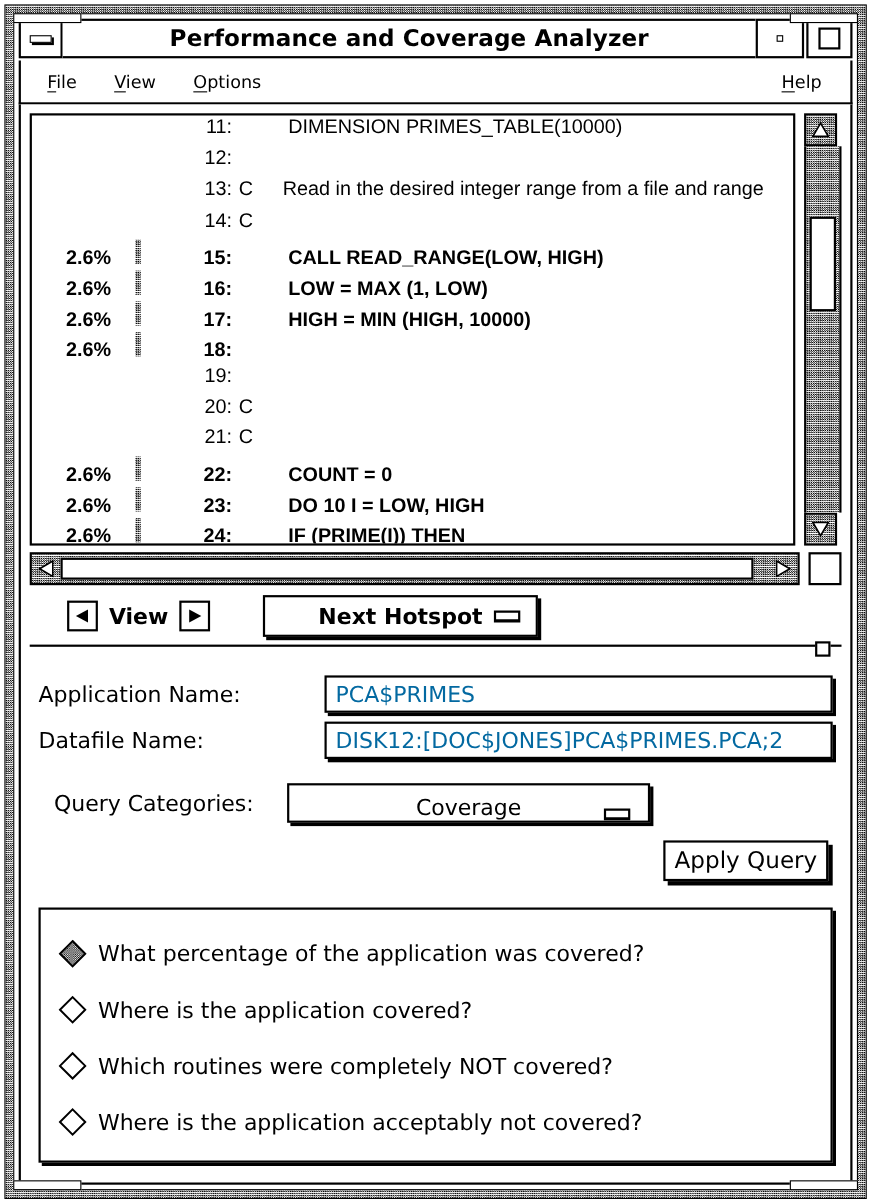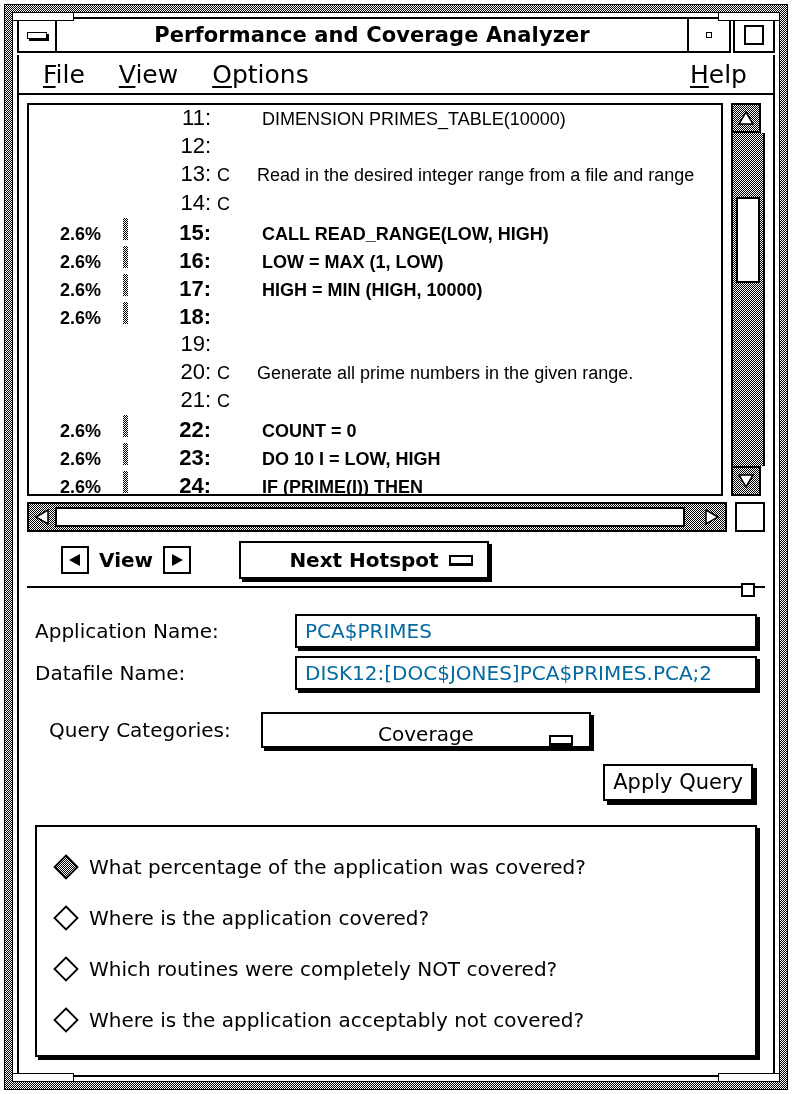--- a/index.html
+++ b/index.html
@@ -124,21 +124,21 @@
     height: 40px;
     box-sizing: border-box;
     border: 2px solid #000;
     border-top: 0;
     background: #ffffff;
     display: flex;
     align-items: center;
     padding: 0 14px;
   }
   .menu-item {
-    font-size: 25px;
+    font-size: 16px;
     color: #000;
     padding: 2px 10px;
     margin-right: 14px;
     white-space: nowrap;
     cursor: default;
   }
   .menu-item .mn {
     text-decoration: underline;
     text-underline-offset: 3px;
   }
@@ -214,21 +214,21 @@
   .cl-bar-mark {
     width: 5px;
     height: 22px;
     background:
       repeating-conic-gradient(#000 0% 25%, #ffffff 0% 50%) 0 0 / 2px 2px;
   }
   .cl-num {
     width: 68px;
     flex: 0 0 68px;
     text-align: right;
-    font-size: 22px;
+    font-size: 18px;
     color: #000;
     box-sizing: border-box;
   }
   .cl-c {
     width: 26px;
     flex: 0 0 26px;
     text-align: left;
     font-size: 18px;
     padding-left: 6px;
     box-sizing: border-box;
@@ -577,21 +577,21 @@
               <div id="listing-scroll">
                   <div class="code-line"><div class="cl-pct"></div><div class="cl-bar"></div><div class="cl-num">11:</div><div class="cl-c"></div><div class="cl-text">   DIMENSION PRIMES_TABLE(10000)</div></div>
                   <div class="code-line"><div class="cl-pct"></div><div class="cl-bar"></div><div class="cl-num">12:</div><div class="cl-c"></div><div class="cl-text"></div></div>
                   <div class="code-line"><div class="cl-pct"></div><div class="cl-bar"></div><div class="cl-num">13:</div><div class="cl-c">C</div><div class="cl-text">  Read in the desired integer range from a file and range</div></div>
                   <div class="code-line"><div class="cl-pct"></div><div class="cl-bar"></div><div class="cl-num">14:</div><div class="cl-c">C</div><div class="cl-text"></div></div>
                   <div class="code-line exec"><div class="cl-pct">2.6%</div><div class="cl-bar"><div class="cl-bar-mark"></div></div><div class="cl-num">15:</div><div class="cl-c"></div><div class="cl-text">   CALL READ_RANGE(LOW, HIGH)</div></div>
                   <div class="code-line exec"><div class="cl-pct">2.6%</div><div class="cl-bar"><div class="cl-bar-mark"></div></div><div class="cl-num">16:</div><div class="cl-c"></div><div class="cl-text">   LOW = MAX (1, LOW)</div></div>
                   <div class="code-line exec"><div class="cl-pct">2.6%</div><div class="cl-bar"><div class="cl-bar-mark"></div></div><div class="cl-num">17:</div><div class="cl-c"></div><div class="cl-text">   HIGH = MIN (HIGH, 10000)</div></div>
                   <div class="code-line exec"><div class="cl-pct">2.6%</div><div class="cl-bar"><div class="cl-bar-mark"></div></div><div class="cl-num">18:</div><div class="cl-c"></div></div>
                   <div class="code-line"><div class="cl-pct"></div><div class="cl-bar"></div><div class="cl-num">19:</div><div class="cl-c"></div><div class="cl-text"></div></div>
-                  <div class="code-line"><div class="cl-pct"></div><div class="cl-bar"></div><div class="cl-num">20:</div><div class="cl-c">C</div><div class="cl-text">  Generate all prime numbers in the given range.</div></div>
+                  <div class="code-line"><div class="cl-pct"></div><div class="cl-bar"></div><div class="cl-num">20:</div><div class="cl-c">C</div></div>
                   <div class="code-line"><div class="cl-pct"></div><div class="cl-bar"></div><div class="cl-num">21:</div><div class="cl-c">C</div><div class="cl-text"></div></div>
                   <div class="code-line exec"><div class="cl-pct">2.6%</div><div class="cl-bar"><div class="cl-bar-mark"></div></div><div class="cl-num">22:</div><div class="cl-c"></div><div class="cl-text">   COUNT = 0</div></div>
                   <div class="code-line exec"><div class="cl-pct">2.6%</div><div class="cl-bar"><div class="cl-bar-mark"></div></div><div class="cl-num">23:</div><div class="cl-c"></div><div class="cl-text">   DO 10 I = LOW, HIGH</div></div>
                   <div class="code-line exec"><div class="cl-pct">2.6%</div><div class="cl-bar"><div class="cl-bar-mark"></div></div><div class="cl-num">24:</div><div class="cl-c"></div><div class="cl-text">   IF (PRIME(I)) THEN</div></div>
                 </div>
             </div>
 
             <div id="vscroll">
               <div class="sb-arrow">
                 <svg width="16" height="14" viewBox="0 0 16 14" aria-hidden="true">

